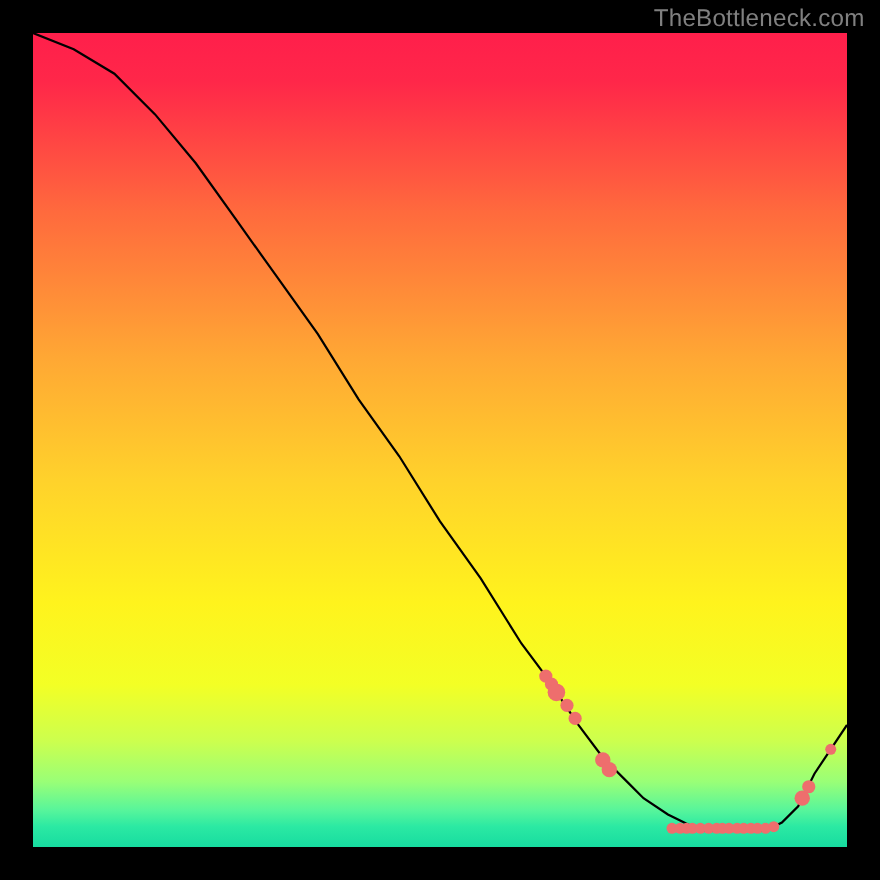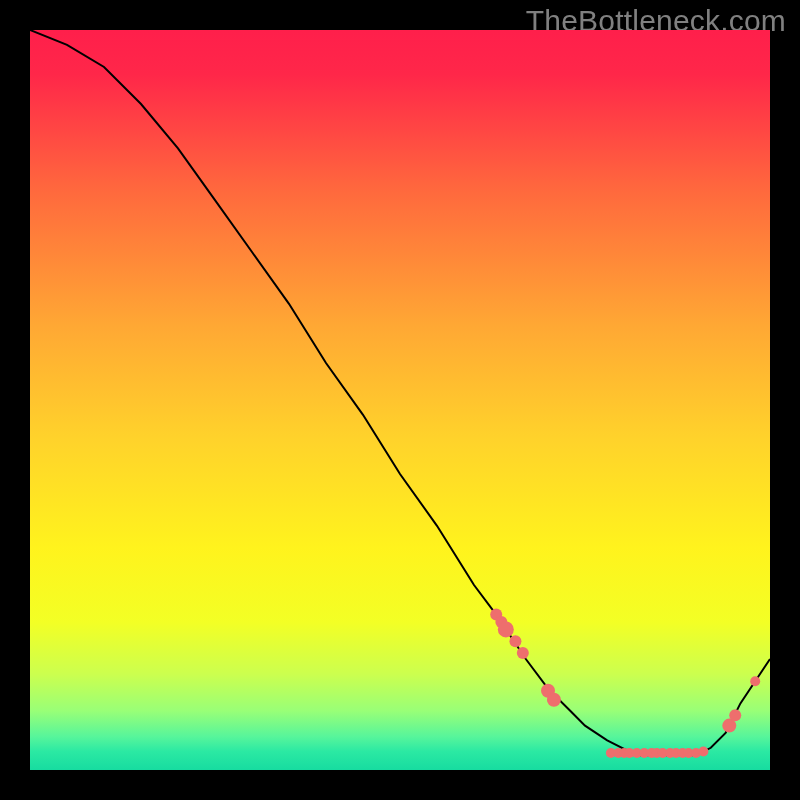--- a/index.html
+++ b/index.html
@@ -22,21 +22,21 @@
     top: 30px;
     width: 740px;
     height: 740px;
   }
   .attribution {
     position: absolute;
     top: 4px;
     right: 14px;
     color: #808080;
     font-family: Arial, Helvetica, sans-serif;
-    font-size: 30px;
+    font-size: 22px;
     letter-spacing: 0.2px;
     text-align: right;
   }
   svg {
     display: block;
   }
 </style>
 </head>
 <body>
 

